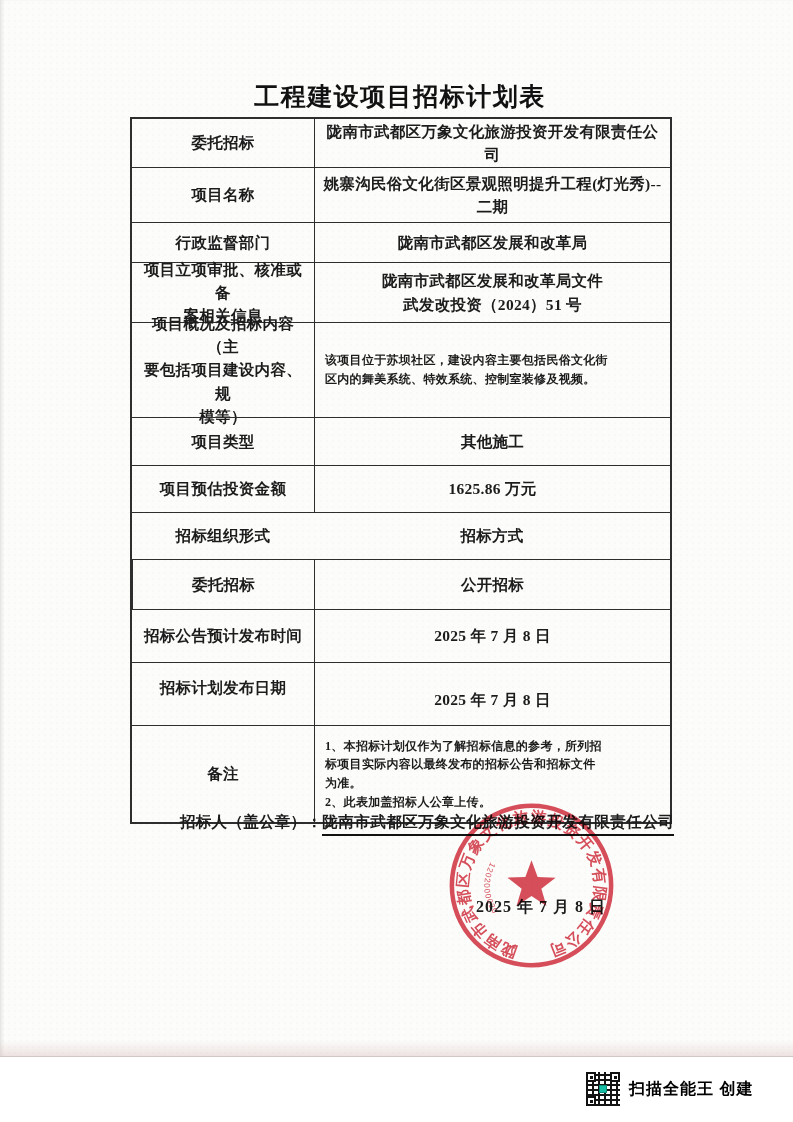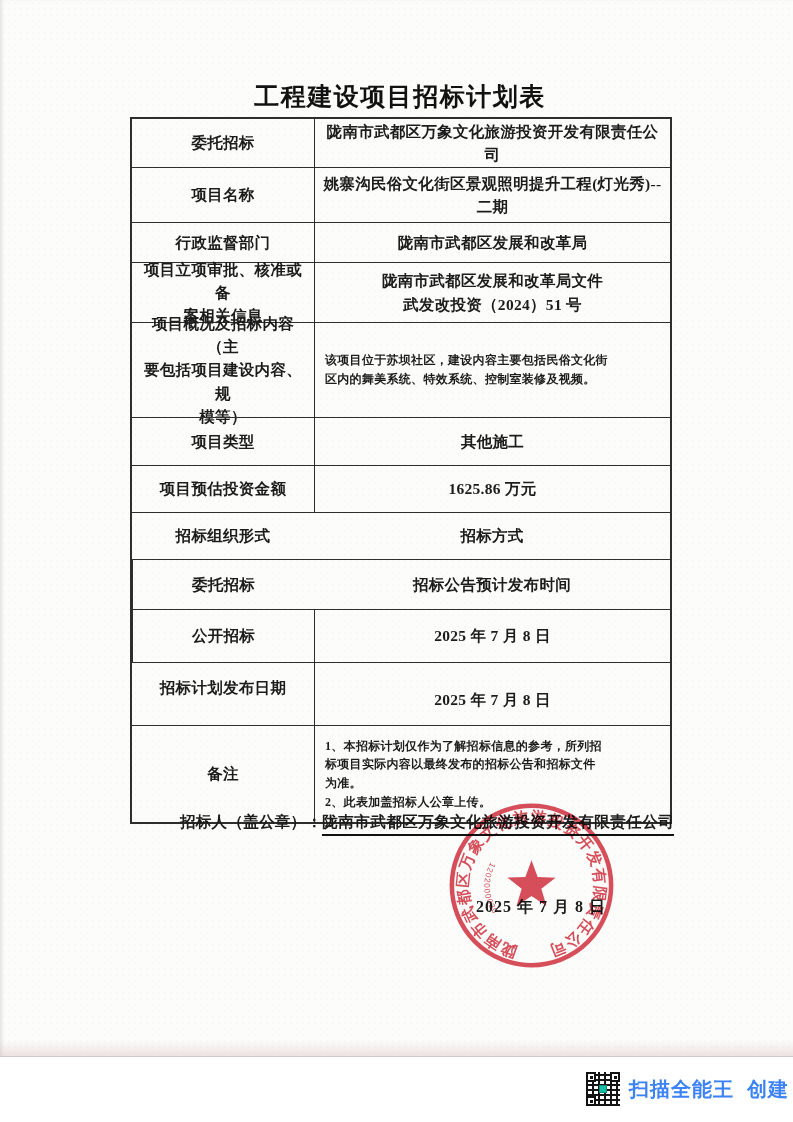--- a/index.html
+++ b/index.html
@@ -80,22 +80,22 @@
       repeating-linear-gradient(90deg, #141414 0 2px, rgba(255,255,255,0.9) 2px 6px);
   }
   .qr i { position:absolute; width:10px; height:10px; border:2px solid #111; background:#fff; }
   .qr i::after { content:""; position:absolute; inset:1.5px; background:#111; }
   .qr .tl { left:0; top:0; }
   .qr .tr { right:0; top:0; }
   .qr .bl { left:0; bottom:0; }
   .qr .dot { width:8px; height:8px; left:13px; top:13px; border:1px solid #0e8f7c; background:#19bfa4; }
   .qr .dot::after { display:none; }
   .wm-text {
-    margin-left:9px; font-family:Liberation Mono, monospace;
-    font-size:20px; font-weight:600; color:#3b82f6; letter-spacing:1px; white-space:nowrap;
+    margin-left:9px; font-family:Liberation Sans, sans-serif;
+    font-size:16px; font-weight:600; color:#000000; letter-spacing:1px; white-space:nowrap;
   }
 </style>
 </head>
 <body>
 
 <div class="stage">
 
   <div class="scan-page">
 
     <h1 class="title">工程建设项目招标计划表</h1>
@@ -125,23 +125,23 @@
       <div class="cell lc">项目类型</div>
       <div class="cell vc">其他施工</div>
 
       <div class="cell lc">项目预估投资金额</div>
       <div class="cell vc">1625.86 万元</div>
 
       <div class="cell lc">招标组织形式</div>
       <div class="cell lc">招标方式</div>
 
       <div class="cell vc">委托招标</div>
+      <div class="cell vc">公开招标</div>
+
       <div class="cell lc">招标公告预计发布时间</div>
-
-      <div class="cell vc">公开招标</div>
       <div class="cell vc">2025 年 7 月 8 日</div>
 
       <div class="cell lc upper">招标计划发布日期</div>
       <div class="cell vc lower">2025 年 7 月 8 日</div>
 
       <div class="cell lc">备注</div>
       <div class="cell vc left">1、本招标计划仅作为了解招标信息的参考，所列招
 标项目实际内容以最终发布的招标公告和招标文件
 为准。
 2、此表加盖招标人公章上传。</div>

